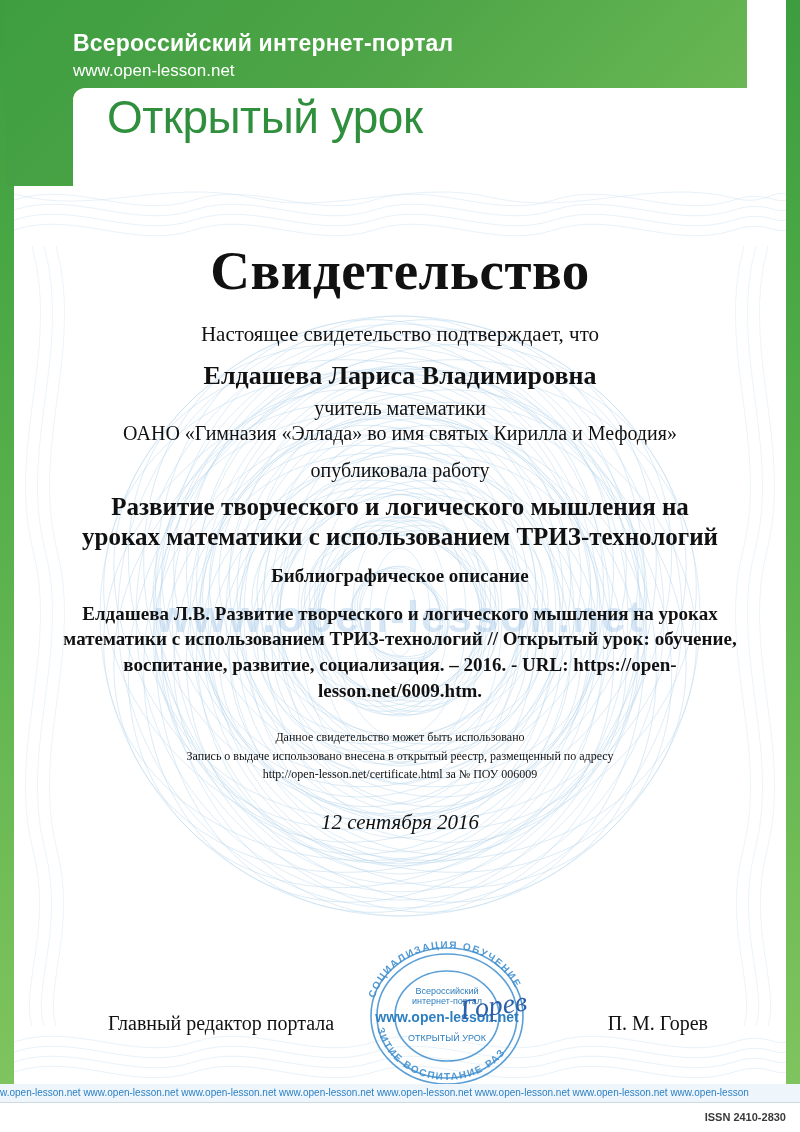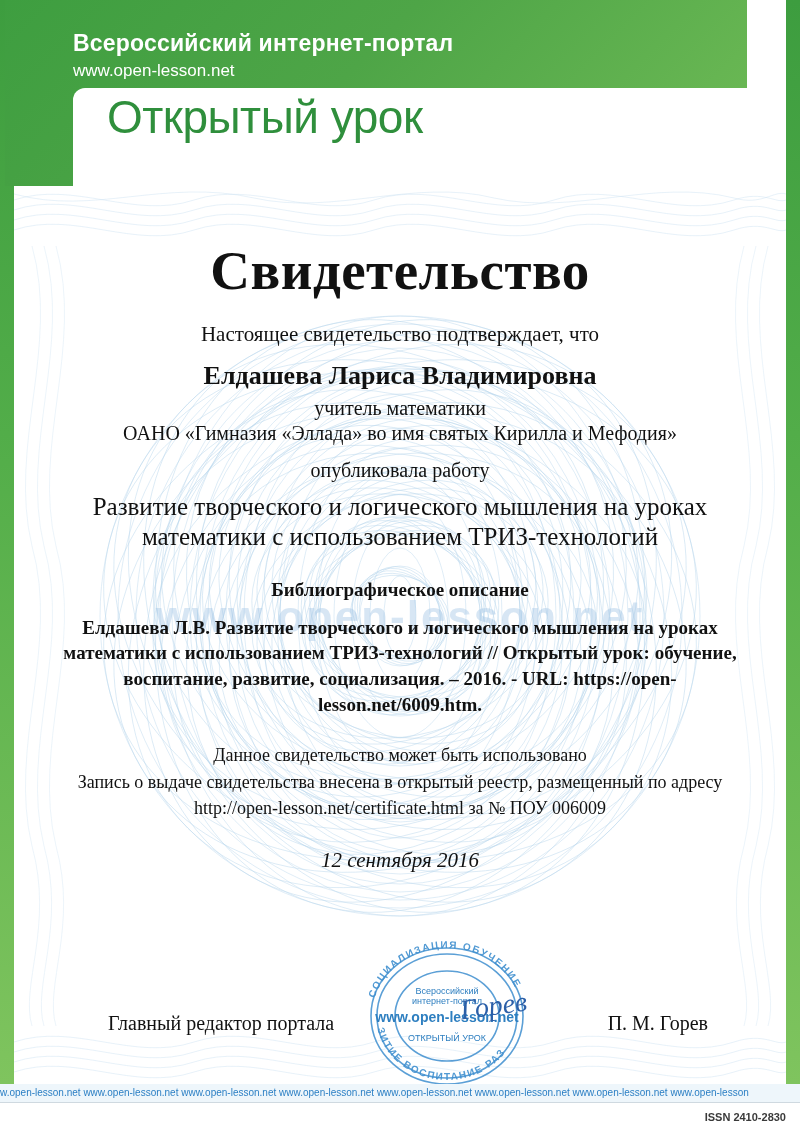--- a/index.html
+++ b/index.html
@@ -155,37 +155,37 @@
   .person-org {
     font-size: 20px;
     margin-bottom: 14px;
   }
   .published-line {
     font-size: 20px;
     margin-bottom: 10px;
   }
   .work-title {
     font-size: 25px;
-    font-weight: normal;
+    font-weight: bold;
     line-height: 1.22;
-    margin: 4px 30px 26px 30px;
+    margin: 4px 30px 12px 30px;
   }
   .biblio-label {
     font-size: 19px;
     margin-bottom: 14px;
     font-weight: bold;
   }
   .biblio-text {
     font-size: 19px;
     font-weight: bold;
     line-height: 1.35;
     margin: 0 22px 26px 22px;
   }
   .note {
-    font-size: 18px;
+    font-size: 12px;
     line-height: 1.35;
     margin-bottom: 2px;
   }
   .note.small-gap { margin-bottom: 0; }
   .date {
     font-size: 21px;
     font-style: italic;
     margin-top: 28px;
   }
 
@@ -438,21 +438,21 @@
     <div class="cert-title">Свидетельство</div>
     <div class="confirm-line">Настоящее свидетельство подтверждает, что</div>
     <div class="person-name">Елдашева Лариса Владимировна</div>
     <div class="person-role">учитель математики</div>
     <div class="person-org">ОАНО «Гимназия «Эллада» во имя святых Кирилла и Мефодия»</div>
     <div class="published-line">опубликовала работу</div>
     <div class="work-title">Развитие творческого и логического мышления на уроках математики с использованием ТРИЗ-технологий</div>
     <div class="biblio-label">Библиографическое описание</div>
     <div class="biblio-text">Елдашева Л.В. Развитие творческого и логического мышления на уроках математики с использованием ТРИЗ-технологий // Открытый урок: обучение, воспитание, развитие, социализация. – 2016. - URL: https://open-lesson.net/6009.htm.</div>
     <div class="note">Данное свидетельство может быть использовано</div>
-    <div class="note">Запись о выдаче свидетельства внесена в открытый реестр, размещенный по адресу</div>
+    <div class="note">Запись о выдаче использовано внесена в открытый реестр, размещенный по адресу</div>
     <div class="note small-gap">http://open-lesson.net/certificate.html за № ПОУ 006009</div>
     <div class="date">12 сентября 2016</div>
   </div>
 
   <div class="stamp">
     <svg width="190" height="150" viewBox="0 0 190 150" xmlns="http://www.w3.org/2000/svg">
       <defs>
         <path id="ringTop" d="M 20,78 A 75,68 0 0 1 170,78"></path>
         <path id="ringBottom" d="M 24,78 A 71,64 0 0 0 166,78"></path>
       </defs>

